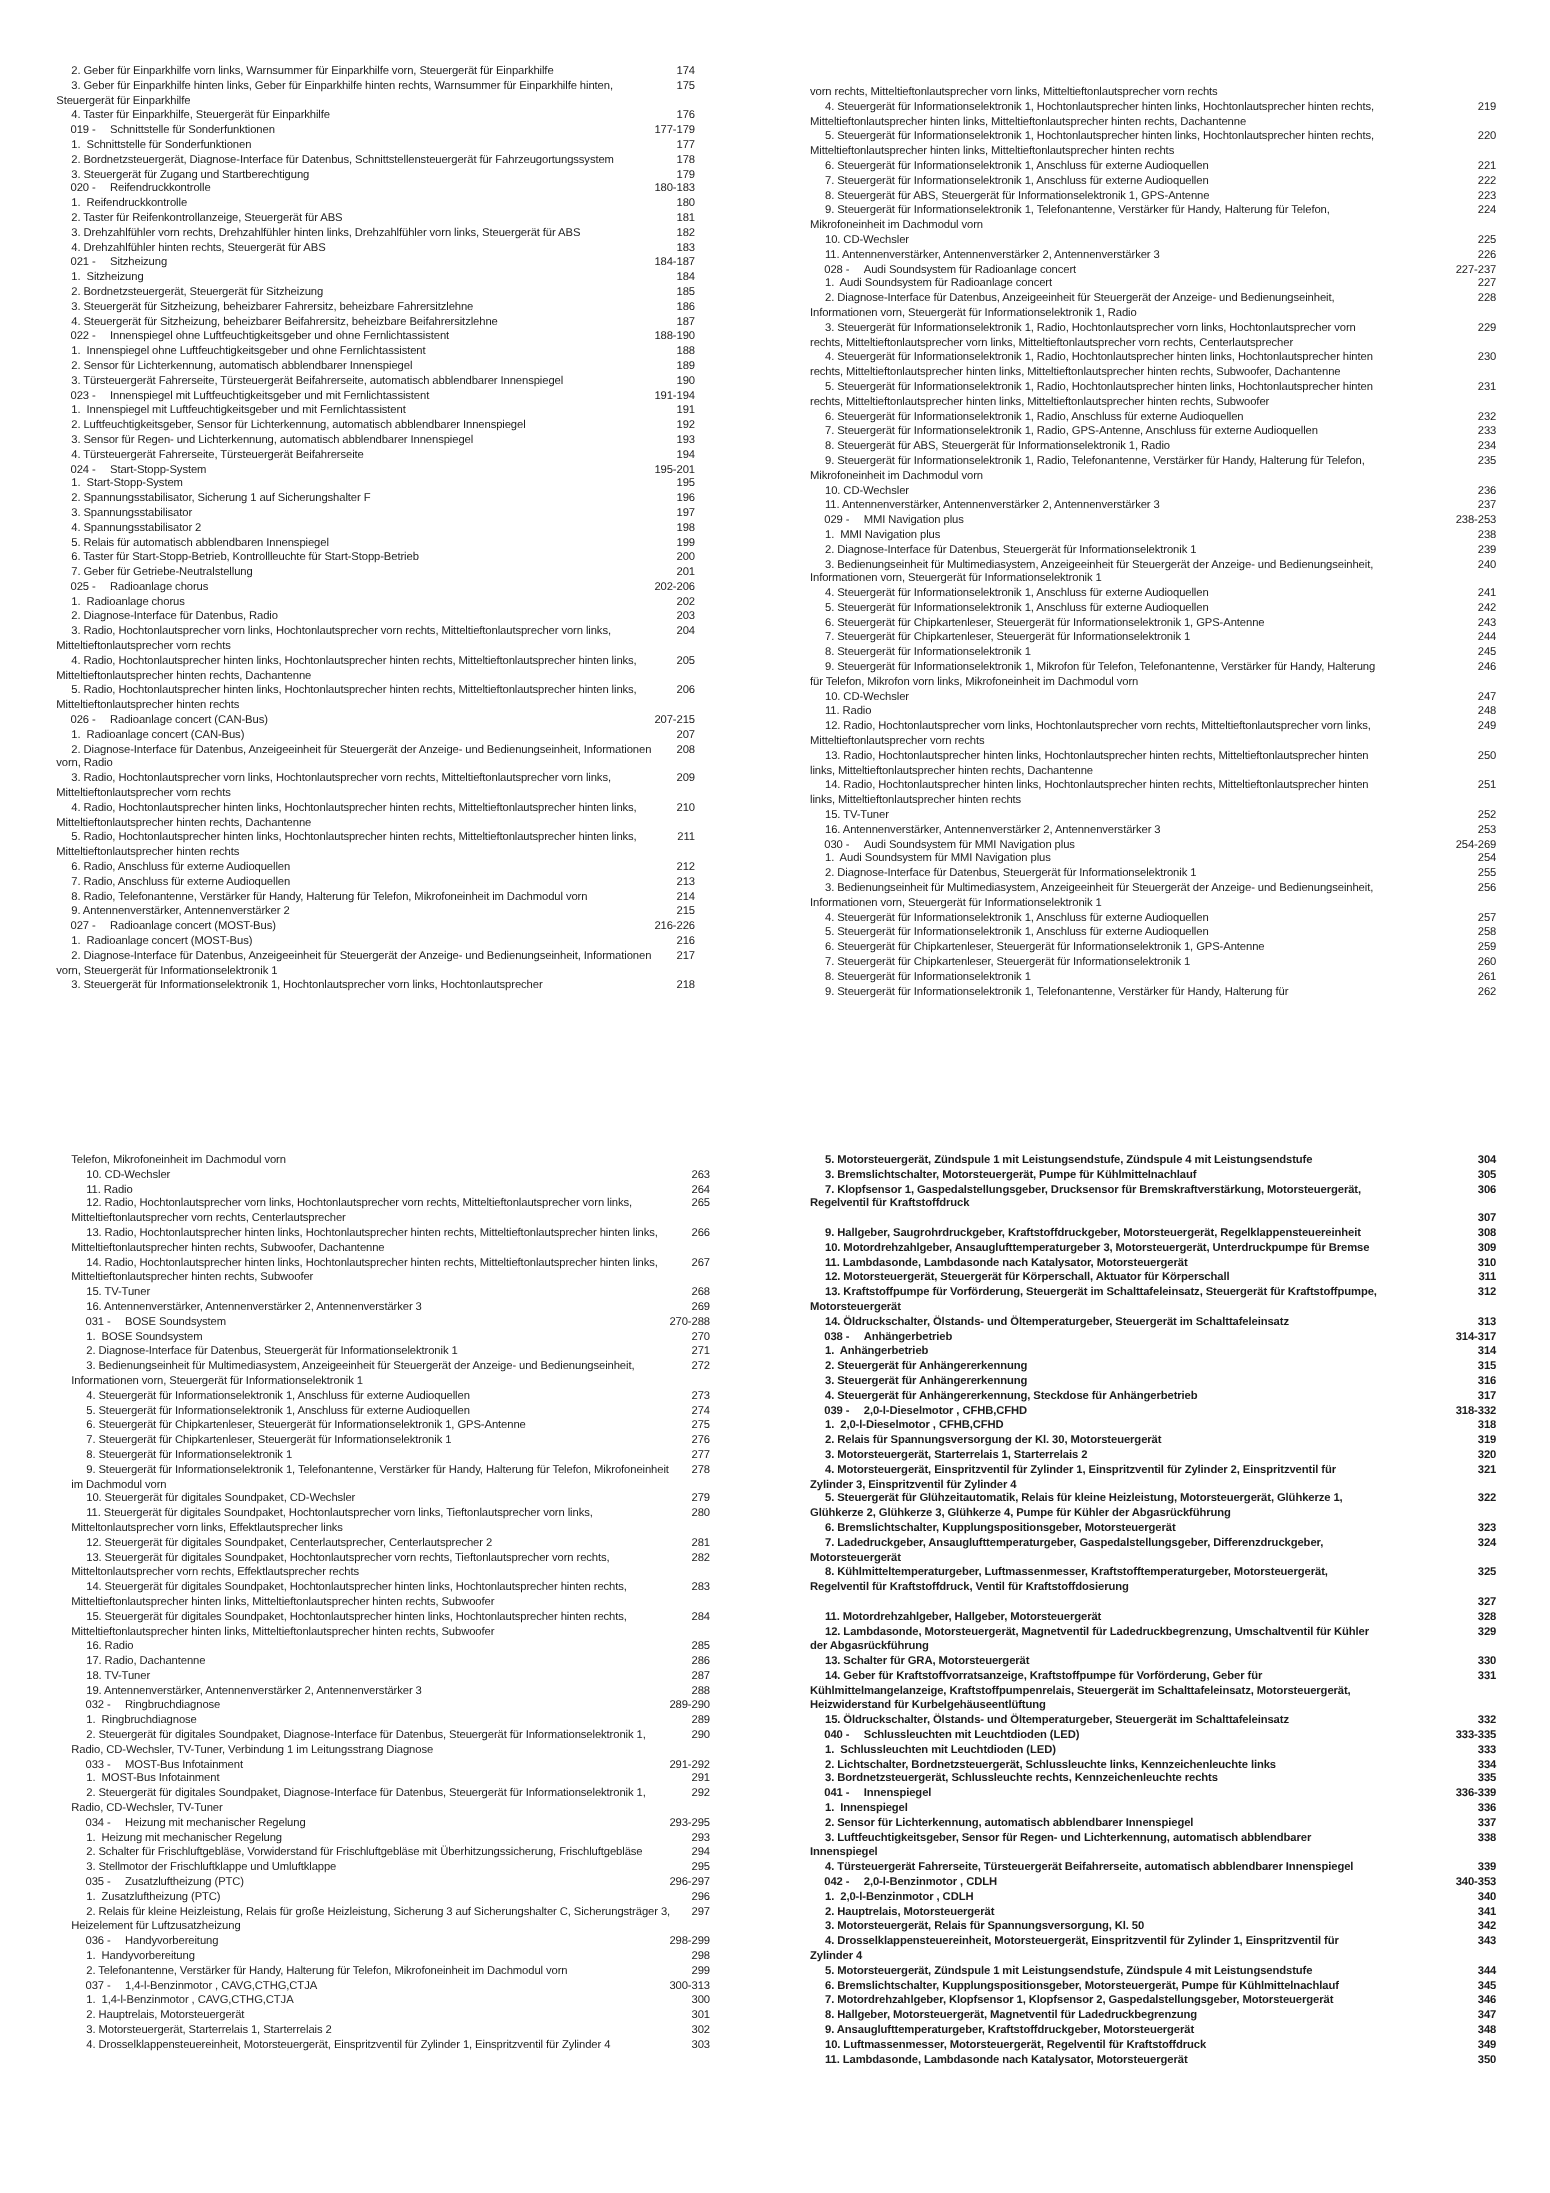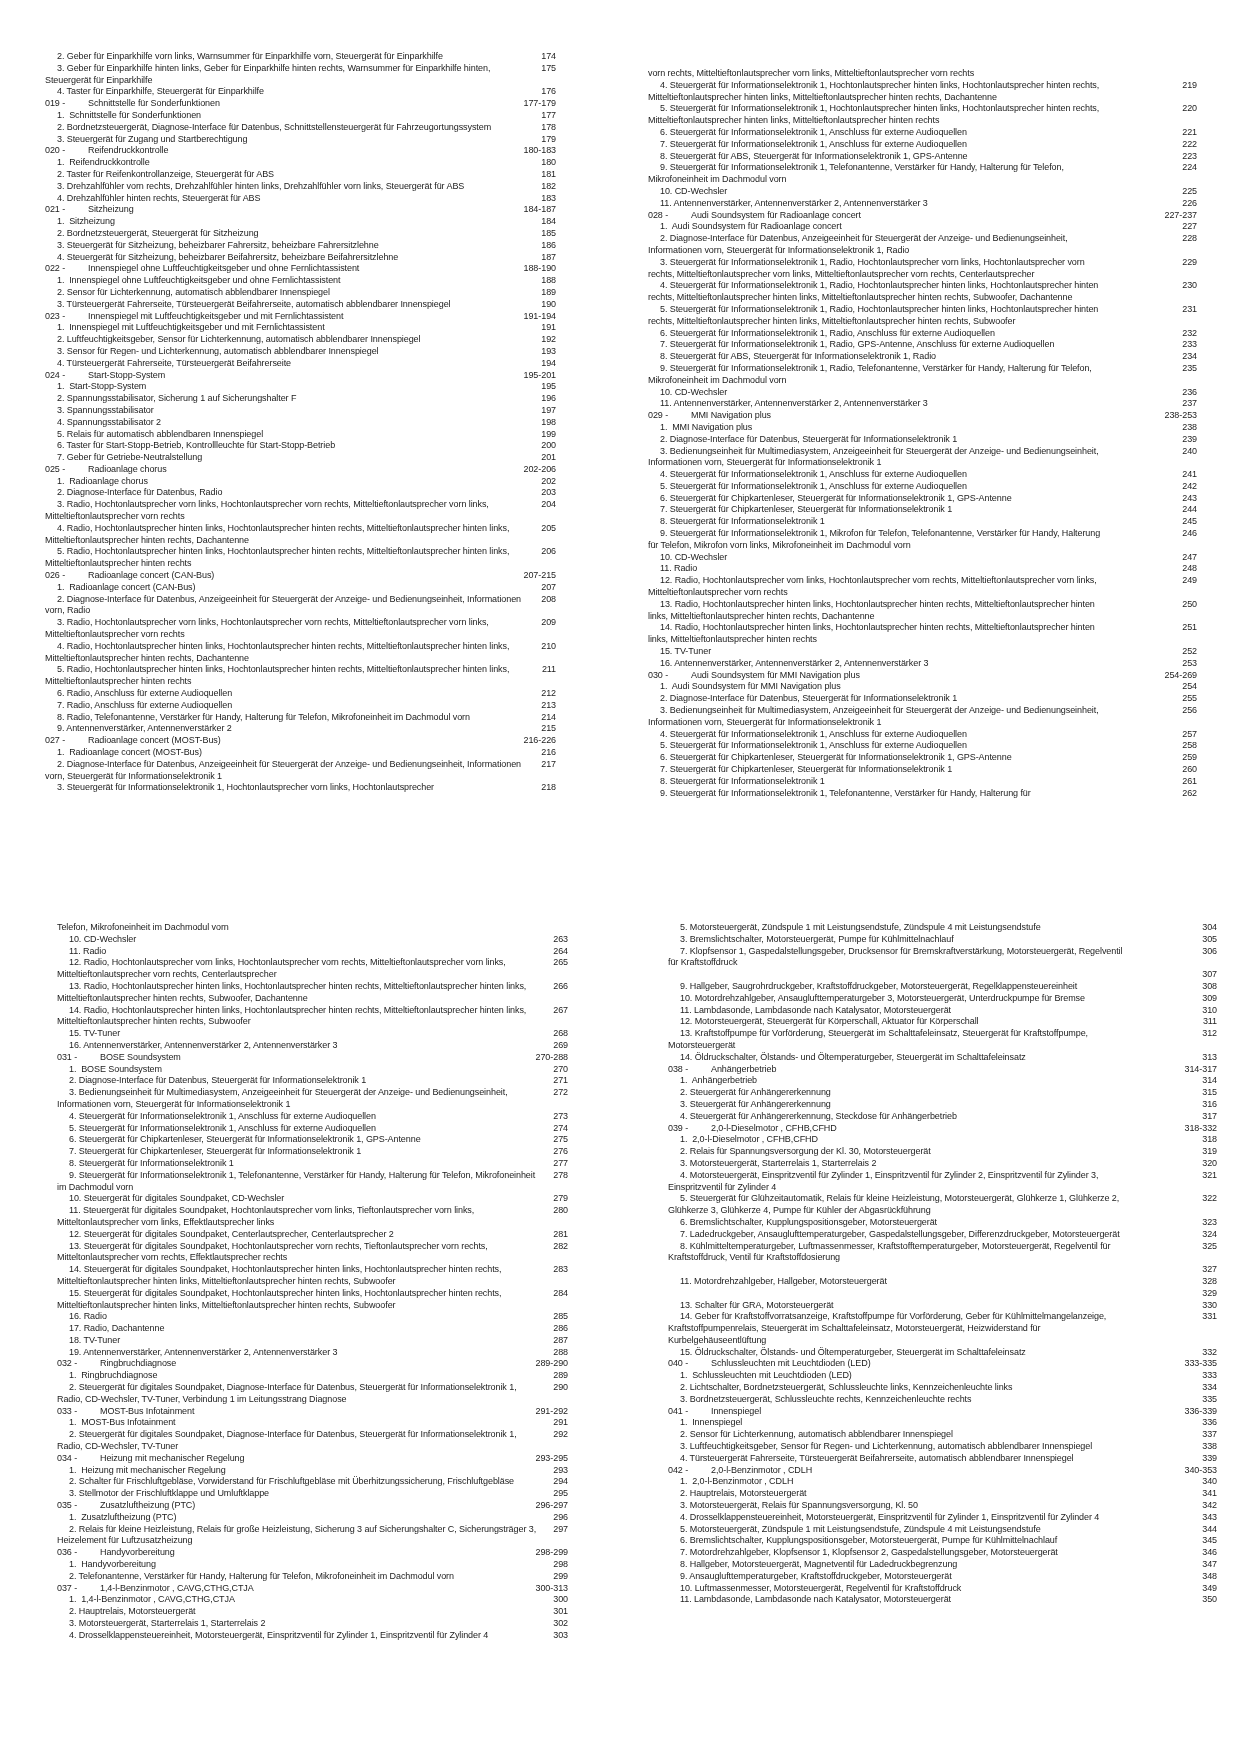--- a/index.html
+++ b/index.html
@@ -13,30 +13,30 @@
     line-height: 11.8px;
     letter-spacing: -0.08px;
     color: #1c1c1c;
     overflow: hidden;
   }
   .page { position: absolute; inset: 0; background: #ffffff; padding-left: 13px; }
   .col { position: absolute; }
   .col-top_left      { left: 45px;  top: 51px;  width: 511px; }
   .col-top_right     { left: 648px; top: 36px;  width: 549px; margin-top: 32px; }
   .col-bottom_left   { left: 57px;  top: 922px; width: 511px; }
-  .col-bottom_right  { left: 668px; top: 922px; width: 549px; }
+  .col-bottom_right  { left: 648px; top: 922px; width: 549px; font-weight: bold; }
 
   .row { display: flex; align-items: flex-start; }
   .txt { white-space: pre-wrap; }
   .col-top_left .txt,  .col-bottom_left .txt  { width: 480px; }
   .col-top_right .txt, .col-bottom_right .txt { width: 455px; }
   .row.item .txt { text-indent: 12px; }
   .row.cont .txt { text-indent: 0; }
 
-  .sec-code  { flex: none; width: 43px; }
+  .sec-code  { flex: none; width: 43px; text-align: center; }
   .sec-title { flex: none; }
   .pg { flex: 1; text-align: right; white-space: nowrap; }
 </style>
 </head>
 <body>
 
 <div class="page">
   <div class="col col-top_left">
       <div class="row item">
         <div class="txt">2. Geber für Einparkhilfe vorn links, Warnsummer für Einparkhilfe vorn, Steuergerät für Einparkhilfe</div>
@@ -765,20 +765,21 @@
         <div class="pg">325</div>
       </div>
       <div class="row item">
         <div class="pg">327</div>
       </div>
       <div class="row item">
         <div class="txt">11. Motordrehzahlgeber, Hallgeber, Motorsteuergerät</div>
         <div class="pg">328</div>
       </div>
       <div class="row item">
+        <div class="txt">12. Lambdasonde, Motorsteuergerät, Magnetventil für Ladedruckbegrenzung, Umschaltventil für Kühler der Abgasrückführung</div>
         <div class="pg">329</div>
       </div>
       <div class="row item">
         <div class="txt">13. Schalter für GRA, Motorsteuergerät</div>
         <div class="pg">330</div>
       </div>
       <div class="row item">
         <div class="txt">14. Geber für Kraftstoffvorratsanzeige, Kraftstoffpumpe für Vorförderung, Geber für Kühlmittelmangelanzeige, Kraftstoffpumpenrelais, Steuergerät im Schalttafeleinsatz, Motorsteuergerät, Heizwiderstand für Kurbelgehäuseentlüftung</div>
         <div class="pg">331</div>
       </div>

